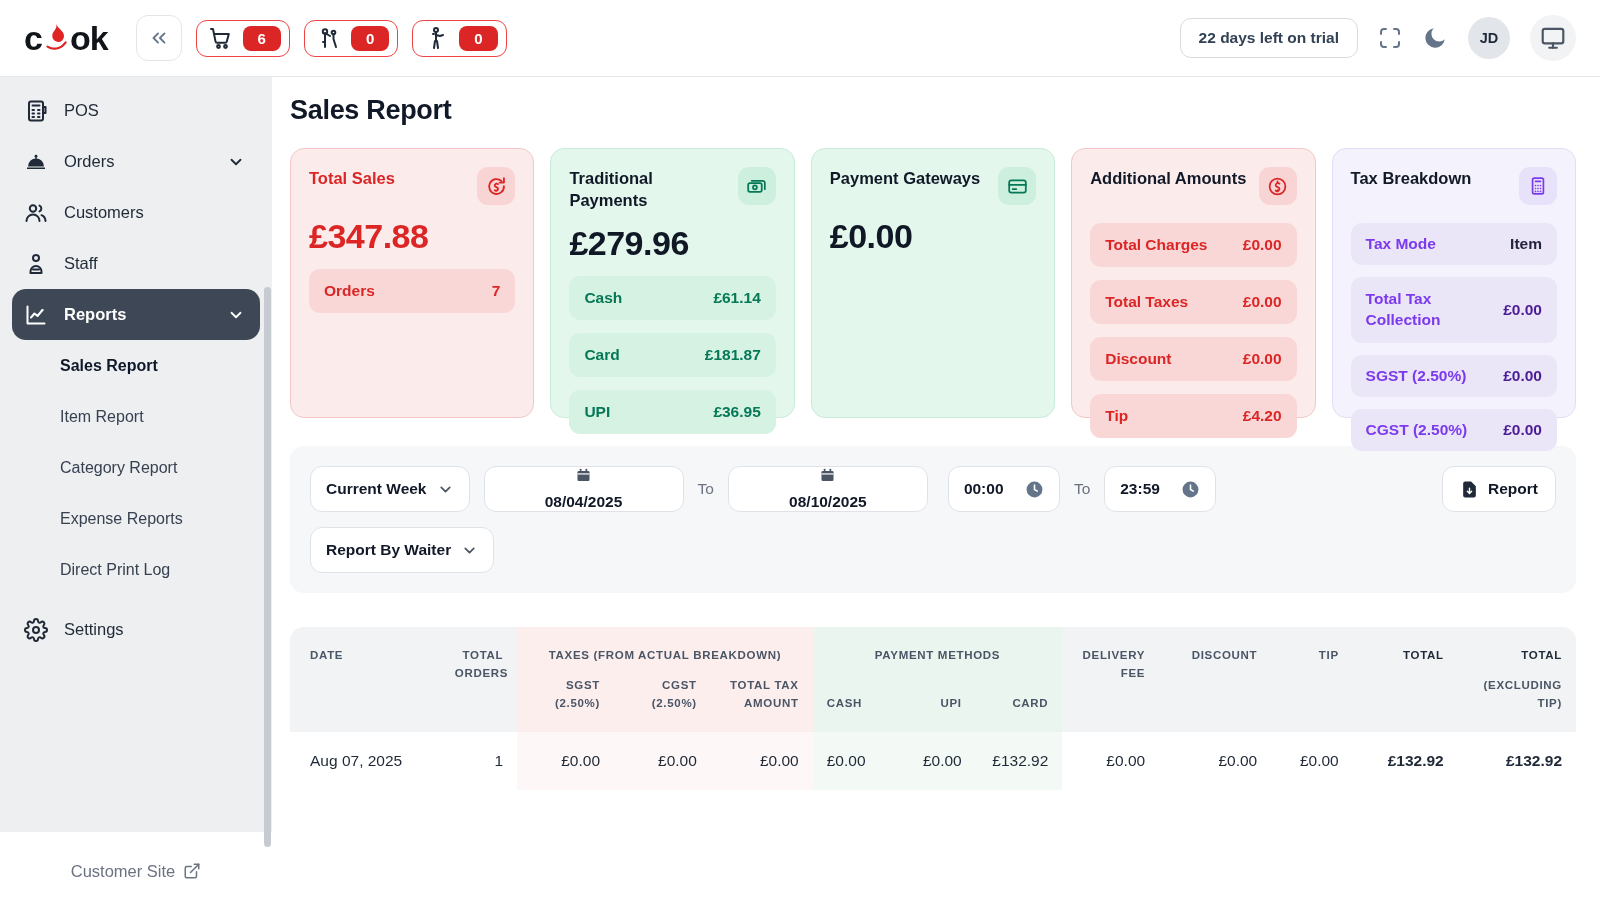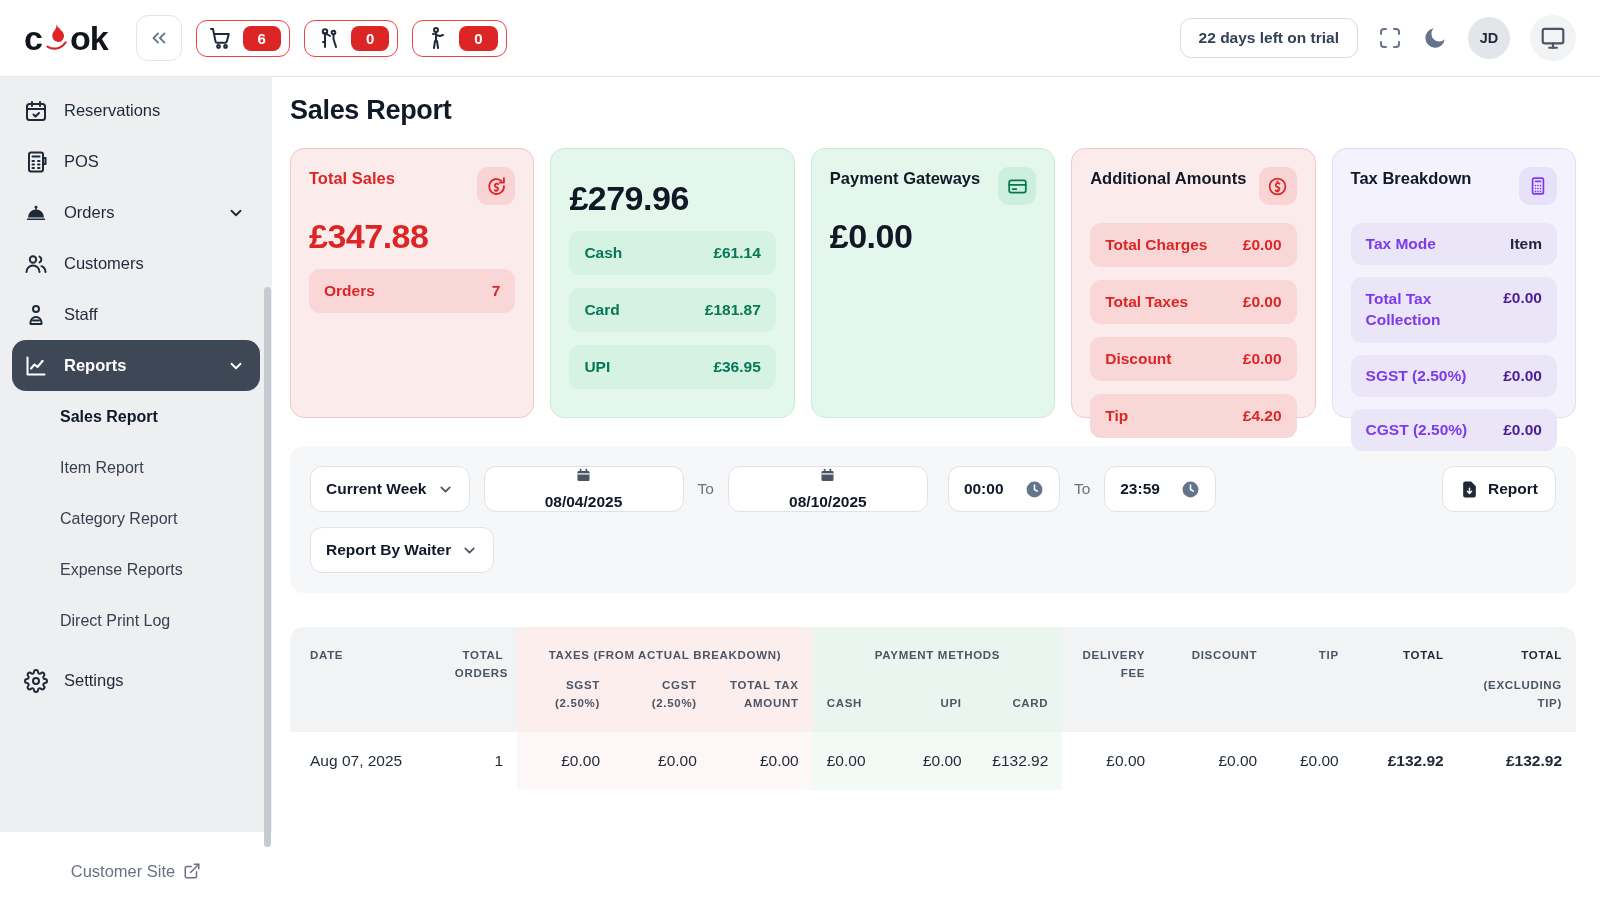--- a/index.html
+++ b/index.html
@@ -57,21 +57,21 @@
   .page-sub b { color:#374151; font-weight:700; }
 
   
   .cards { margin-top:22px; display:grid; grid-template-columns:repeat(5,1fr); gap:16px; }
   .card { border-radius:14px; padding:18px; height:270px; border:1px solid transparent; }
   .card-head { display:flex; justify-content:space-between; align-items:flex-start; gap:8px; }
   .card-title { font-size:16.5px; font-weight:650; line-height:1.35; }
   .icon-chip { width:38px; height:38px; border-radius:11px; display:flex; align-items:center;
     justify-content:center; flex:0 0 38px; }
   .amount { font-size:34px; font-weight:800; margin-top:12px; letter-spacing:-0.5px; }
-  .crow { display:flex; justify-content:space-between; align-items:flex-start; border-radius:11px;
+  .crow { display:flex; justify-content:space-between; align-items:center; border-radius:11px;
     padding:13px 15px; margin-top:13px; font-size:15.5px; font-weight:600; }
   .crow .val { font-weight:750; }
   .card.red { background:#fcebeb; border-color:#f3c7c7; }
   .card.red .card-title { color:#dc2626; }
   .card.red .icon-chip { background:#f9d4d4; color:#dc2626; }
   .card.red .amount { color:#dc2626; }
   .card.red .crow { background:#f9d7d7; color:#dc2626; }
   .card.green { background:#e4f7ed; border-color:#c9ecd9; }
   .card.green .card-title { color:#111827; }
   .card.green .icon-chip { background:#cdefdd; color:#047857; }
@@ -194,28 +194,20 @@
     </span>
   </div>
 </div>
 
 <div class="shell">
 
   <div class="sidebar">
     <div class="nav">
       <div class="nav-item">
         <svg width="24" height="24" viewBox="0 0 24 24" fill="none" stroke="currentColor" stroke-width="2" stroke-linecap="round" stroke-linejoin="round">
-            <rect x="3" y="5" width="18" height="16" rx="2.5"></rect>
-            <path d="M8 3v4M16 3v4M3 10h18"></path>
-            <path d="M9.5 15.5l2 2 3.5-3.5"></path>
-          </svg>
-        <span class="nav-label">Reservations</span>
-      </div>
-      <div class="nav-item">
-        <svg width="24" height="24" viewBox="0 0 24 24" fill="none" stroke="currentColor" stroke-width="2" stroke-linecap="round" stroke-linejoin="round">
             <rect x="5" y="2.5" width="14" height="19" rx="2"></rect>
             <path d="M8.5 6.5h7"></path>
             <path d="M8.5 11h1.5M8.5 14.5h1.5M8.5 18h1.5M14 11h1.5M14 14.5h1.5M14 18h1.5"></path>
             <path d="M19 8h2.5v6H19"></path>
           </svg>
         <span class="nav-label">POS</span>
       </div>
       <div class="nav-item">
         <svg width="24" height="24" viewBox="0 0 24 24" fill="currentColor">
             <path d="M3 17.5h18v1.5H3z"></path>
@@ -304,20 +296,30 @@
           </span>
         </div>
         <div class="amount">£347.88</div>
         <div class="crow">
           <span>Orders</span>
           <span class="val">7</span>
         </div>
       </div>
 
       <div class="card green">
+        <div class="card-head">
+          <span class="card-title" style="max-width:140px;">Traditional Payments</span>
+          <span class="icon-chip">
+            <svg width="21" height="21" viewBox="0 0 24 24" fill="none" stroke="currentColor" stroke-width="2" stroke-linecap="round" stroke-linejoin="round">
+                <rect x="2.5" y="8" width="15.5" height="10" rx="2"></rect>
+                <circle cx="10.2" cy="13" r="2.2"></circle>
+                <path d="M6.5 5.5H19a2.5 2.5 0 0 1 2.5 2.5v7"></path>
+              </svg>
+          </span>
+        </div>
         <div class="amount">£279.96</div>
         <div class="crow">
           <span>Cash</span>
           <span class="val">£61.14</span>
         </div>
         <div class="crow">
           <span>Card</span>
           <span class="val">£181.87</span>
         </div>
         <div class="crow">

